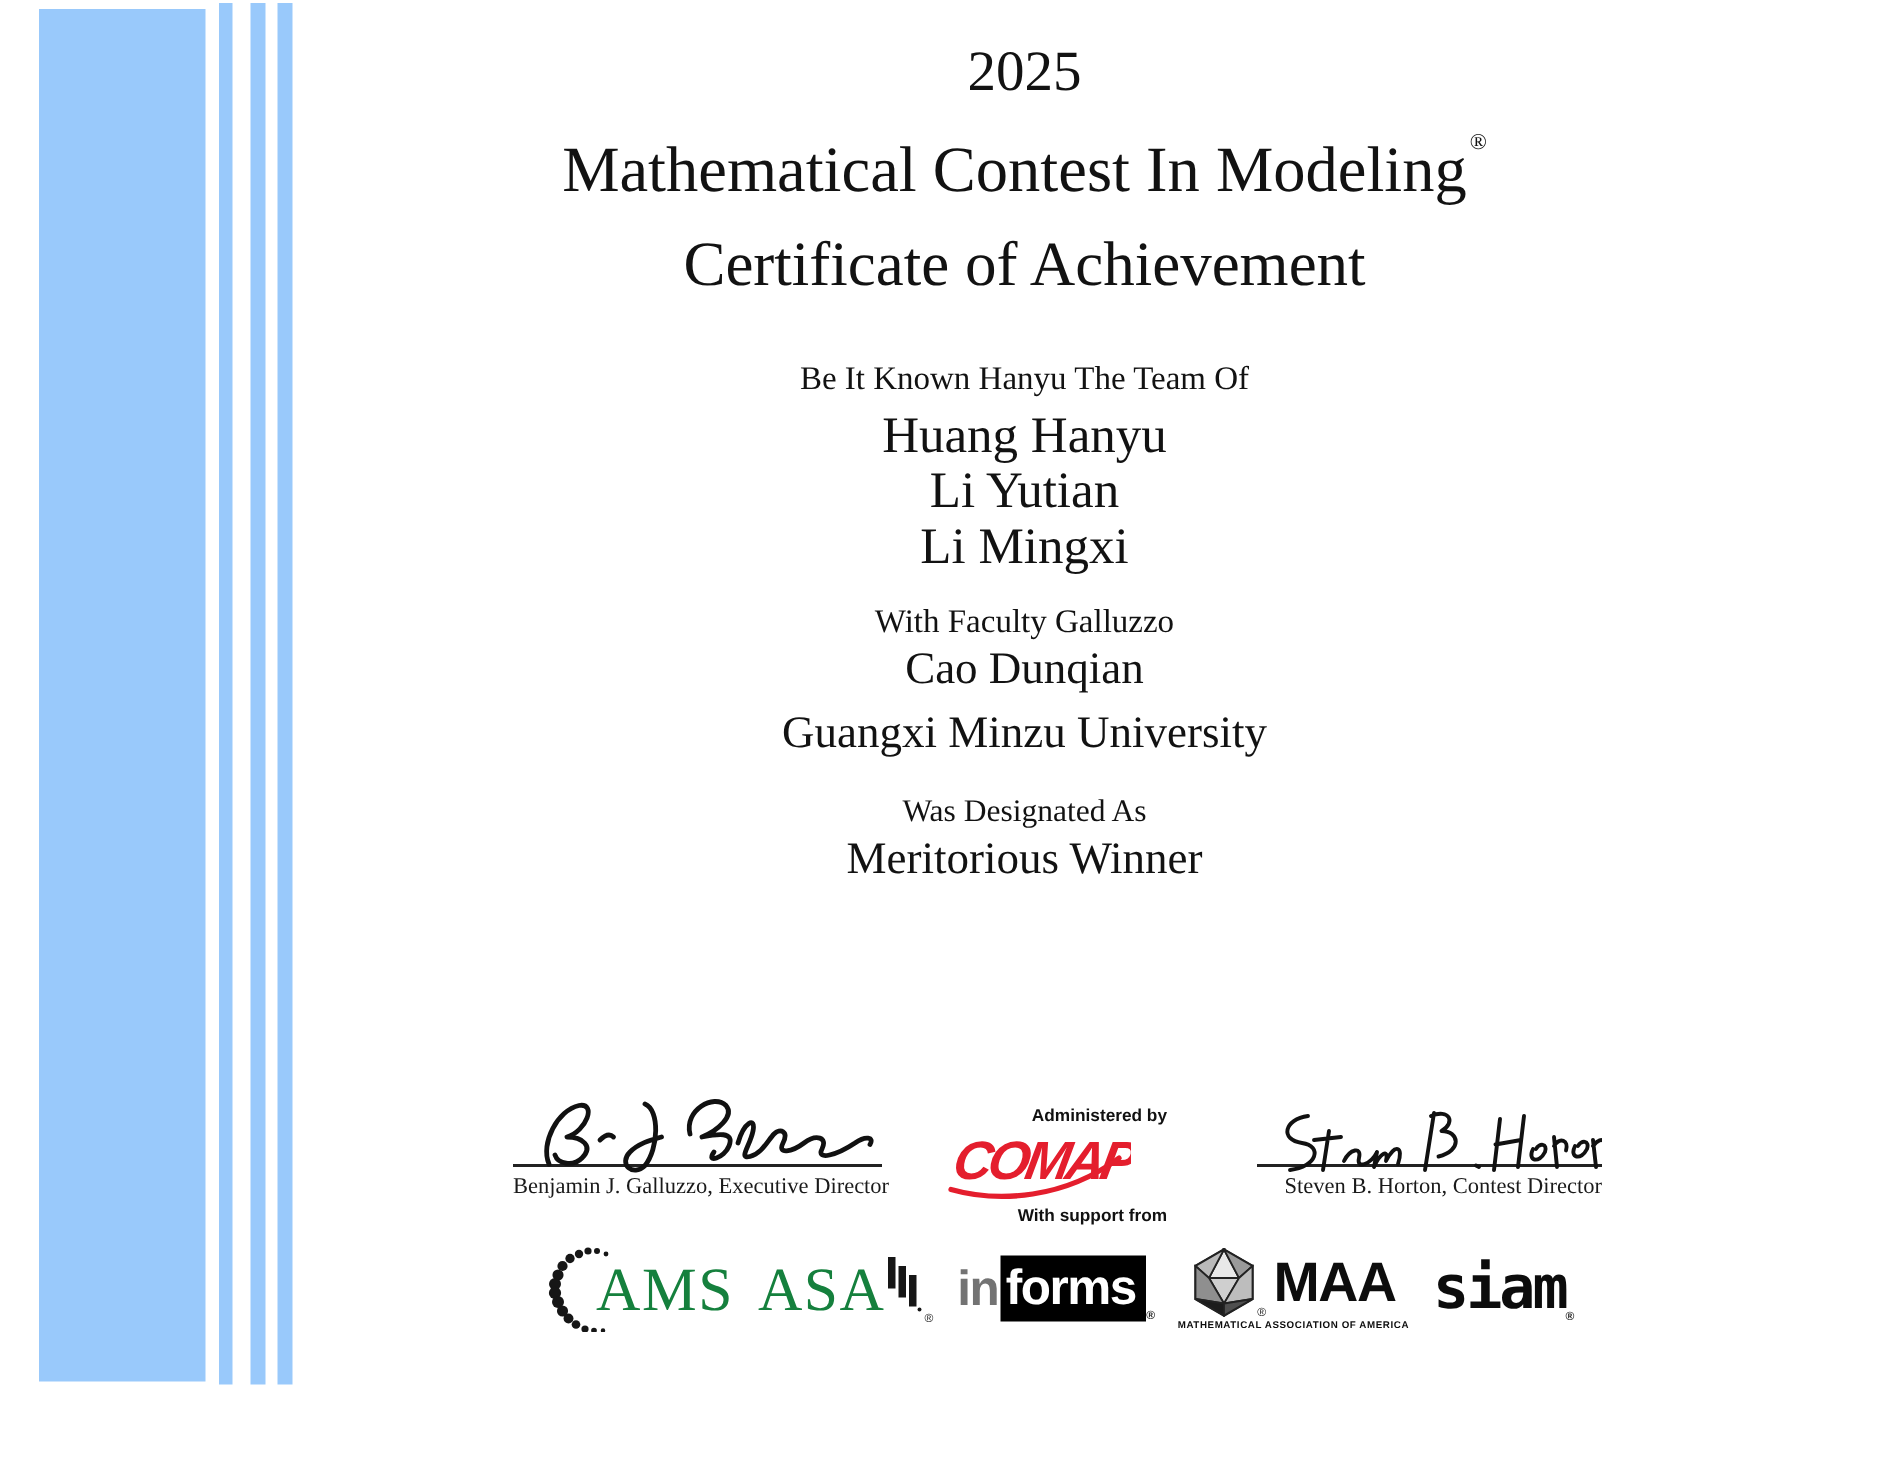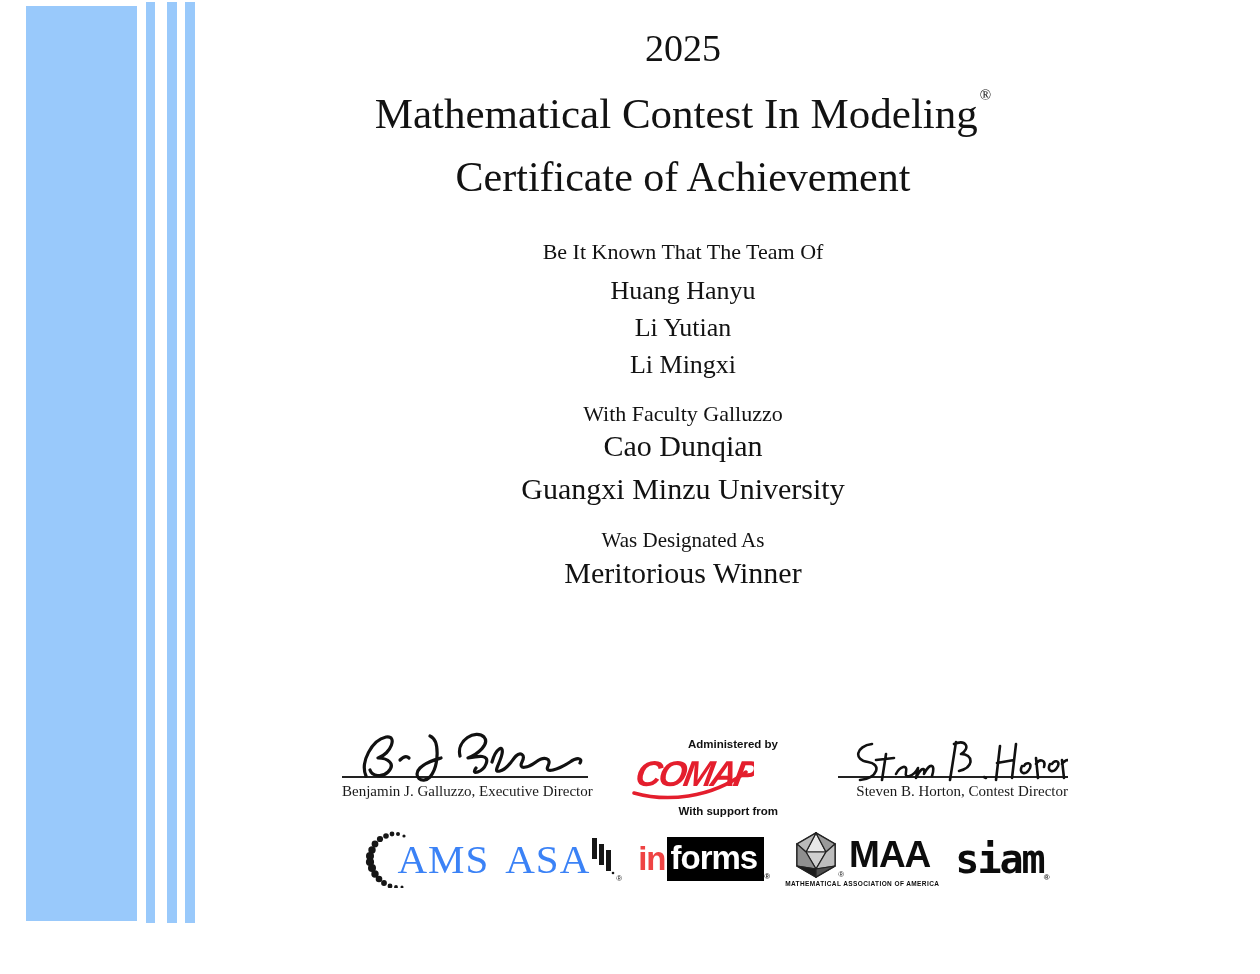--- a/index.html
+++ b/index.html
@@ -15,21 +15,21 @@
   .deco-s3   { left:185px; top:2px; width:10px;  height:921px; }
 
   
   .cert-column { position:absolute; left:106px; top:0; width:1154px; text-align:center; }
   .year       { padding-top:26px; font-size:38px; line-height:1.2; }
   .title      { margin-top:14px; font-size:43px; line-height:1.2; }
   .title sup  { font-size:15px; vertical-align:28px; margin-left:2px; }
   .subtitle   { margin-top:13px; font-size:42px; line-height:1.2; }
   .team-intro { margin-top:36px; font-size:22px; line-height:1.2; }
   .members    { margin-top:7px; }
-  .member     { font-size:26px; line-height:37px; }
+  .member     { font-size:34px; line-height:37px; }
   .advisor-intro { margin-top:18px; font-size:22px; line-height:1.2; }
   .advisor    { font-size:30px; line-height:37px; }
   .of-label   { margin-top:29px; font-size:20px; line-height:1.2; }
   .institution{ margin-top:6px; font-size:30px; line-height:38px; }
   .designated { margin-top:20px; font-size:21px; line-height:1.2; }
   .designation{ font-size:30px; line-height:38px; }
 
   
   .sig-block { position:absolute; text-align:right; }
   .sig-left  { left:342px; top:726px; width:246px; }
@@ -42,26 +42,26 @@
                  font-family:"Liberation Sans","DejaVu Sans",sans-serif; }
   .admin-label, .support-label { font-size:11.5px; font-weight:bold; color:#111; }
   .comap-logo { margin:2px auto 0; display:block; }
   .support-label { margin-top:3px; }
 
   
   .sponsors { position:absolute; left:152px; top:830px; width:1108px;
               display:flex; justify-content:center; align-items:center; gap:16px; }
   .logo-item { display:flex; align-items:center; }
   .ams-text, .asa-text { font-family:"Liberation Serif","DejaVu Serif",serif;
-              font-size:41px; color:#3b82f6; letter-spacing:1px; }
+              font-size:41px; color:#15803d; letter-spacing:1px; }
   .ams-arc  { margin-right:-13px; }
   .asa-bars { margin-left:2px; margin-top:-4px; }
   .informs  { font-family:"Liberation Sans","DejaVu Sans",sans-serif; font-weight:bold;
               font-size:33px; letter-spacing:-1px; display:flex; align-items:stretch; }
-  .informs-prefix { color:#ef4444; display:flex; align-items:center; padding-right:1px; }
+  .informs-prefix { color:#737373; display:flex; align-items:center; padding-right:1px; }
   .informs-box { background:#000000; color:#fff; padding:2px 7px 4px 4px; }
   .reg-tiny { font-size:8px; align-self:flex-end; color:#222;
               font-family:"Liberation Sans",sans-serif; }
   .maa { display:flex; flex-direction:column; align-items:center;
          font-family:"Liberation Sans","DejaVu Sans",sans-serif; }
   .maa-row { display:flex; align-items:center; }
   .maa-text { font-size:37px; font-weight:bold; letter-spacing:-1px; color:#0d0d0d; margin-left:5px; }
   .maa-caption { font-size:6.5px; font-weight:bold; letter-spacing:0.4px; white-space:nowrap;
                  margin-top:1px; color:#0d0d0d; }
   .siam { font-family:"DejaVu Sans Mono","Liberation Mono",monospace; font-weight:bold;
@@ -77,21 +77,21 @@
     <div class="deco-band deco-s1"></div>
     <div class="deco-band deco-s2"></div>
     <div class="deco-band deco-s3"></div>
   </div>
 
   <div class="cert-column">
     <div class="year">2025</div>
     <div class="title"><span>Mathematical Contest In Modeling</span><sup>®</sup></div>
     <div class="subtitle">Certificate of Achievement</div>
 
-    <div class="team-intro">Be It Known That The Team Of</div>
+    <div class="team-intro">Be It Known Hanyu The Team Of</div>
     <div class="members">
       <div class="member">Huang Hanyu</div>
       <div class="member">Li Yutian</div>
       <div class="member">Li Mingxi</div>
     </div>
 
     <div class="advisor-intro">With Faculty Galluzzo</div>
     <div class="advisor">Cao Dunqian</div>
 
     <div class="institution">Guangxi Minzu University</div>

